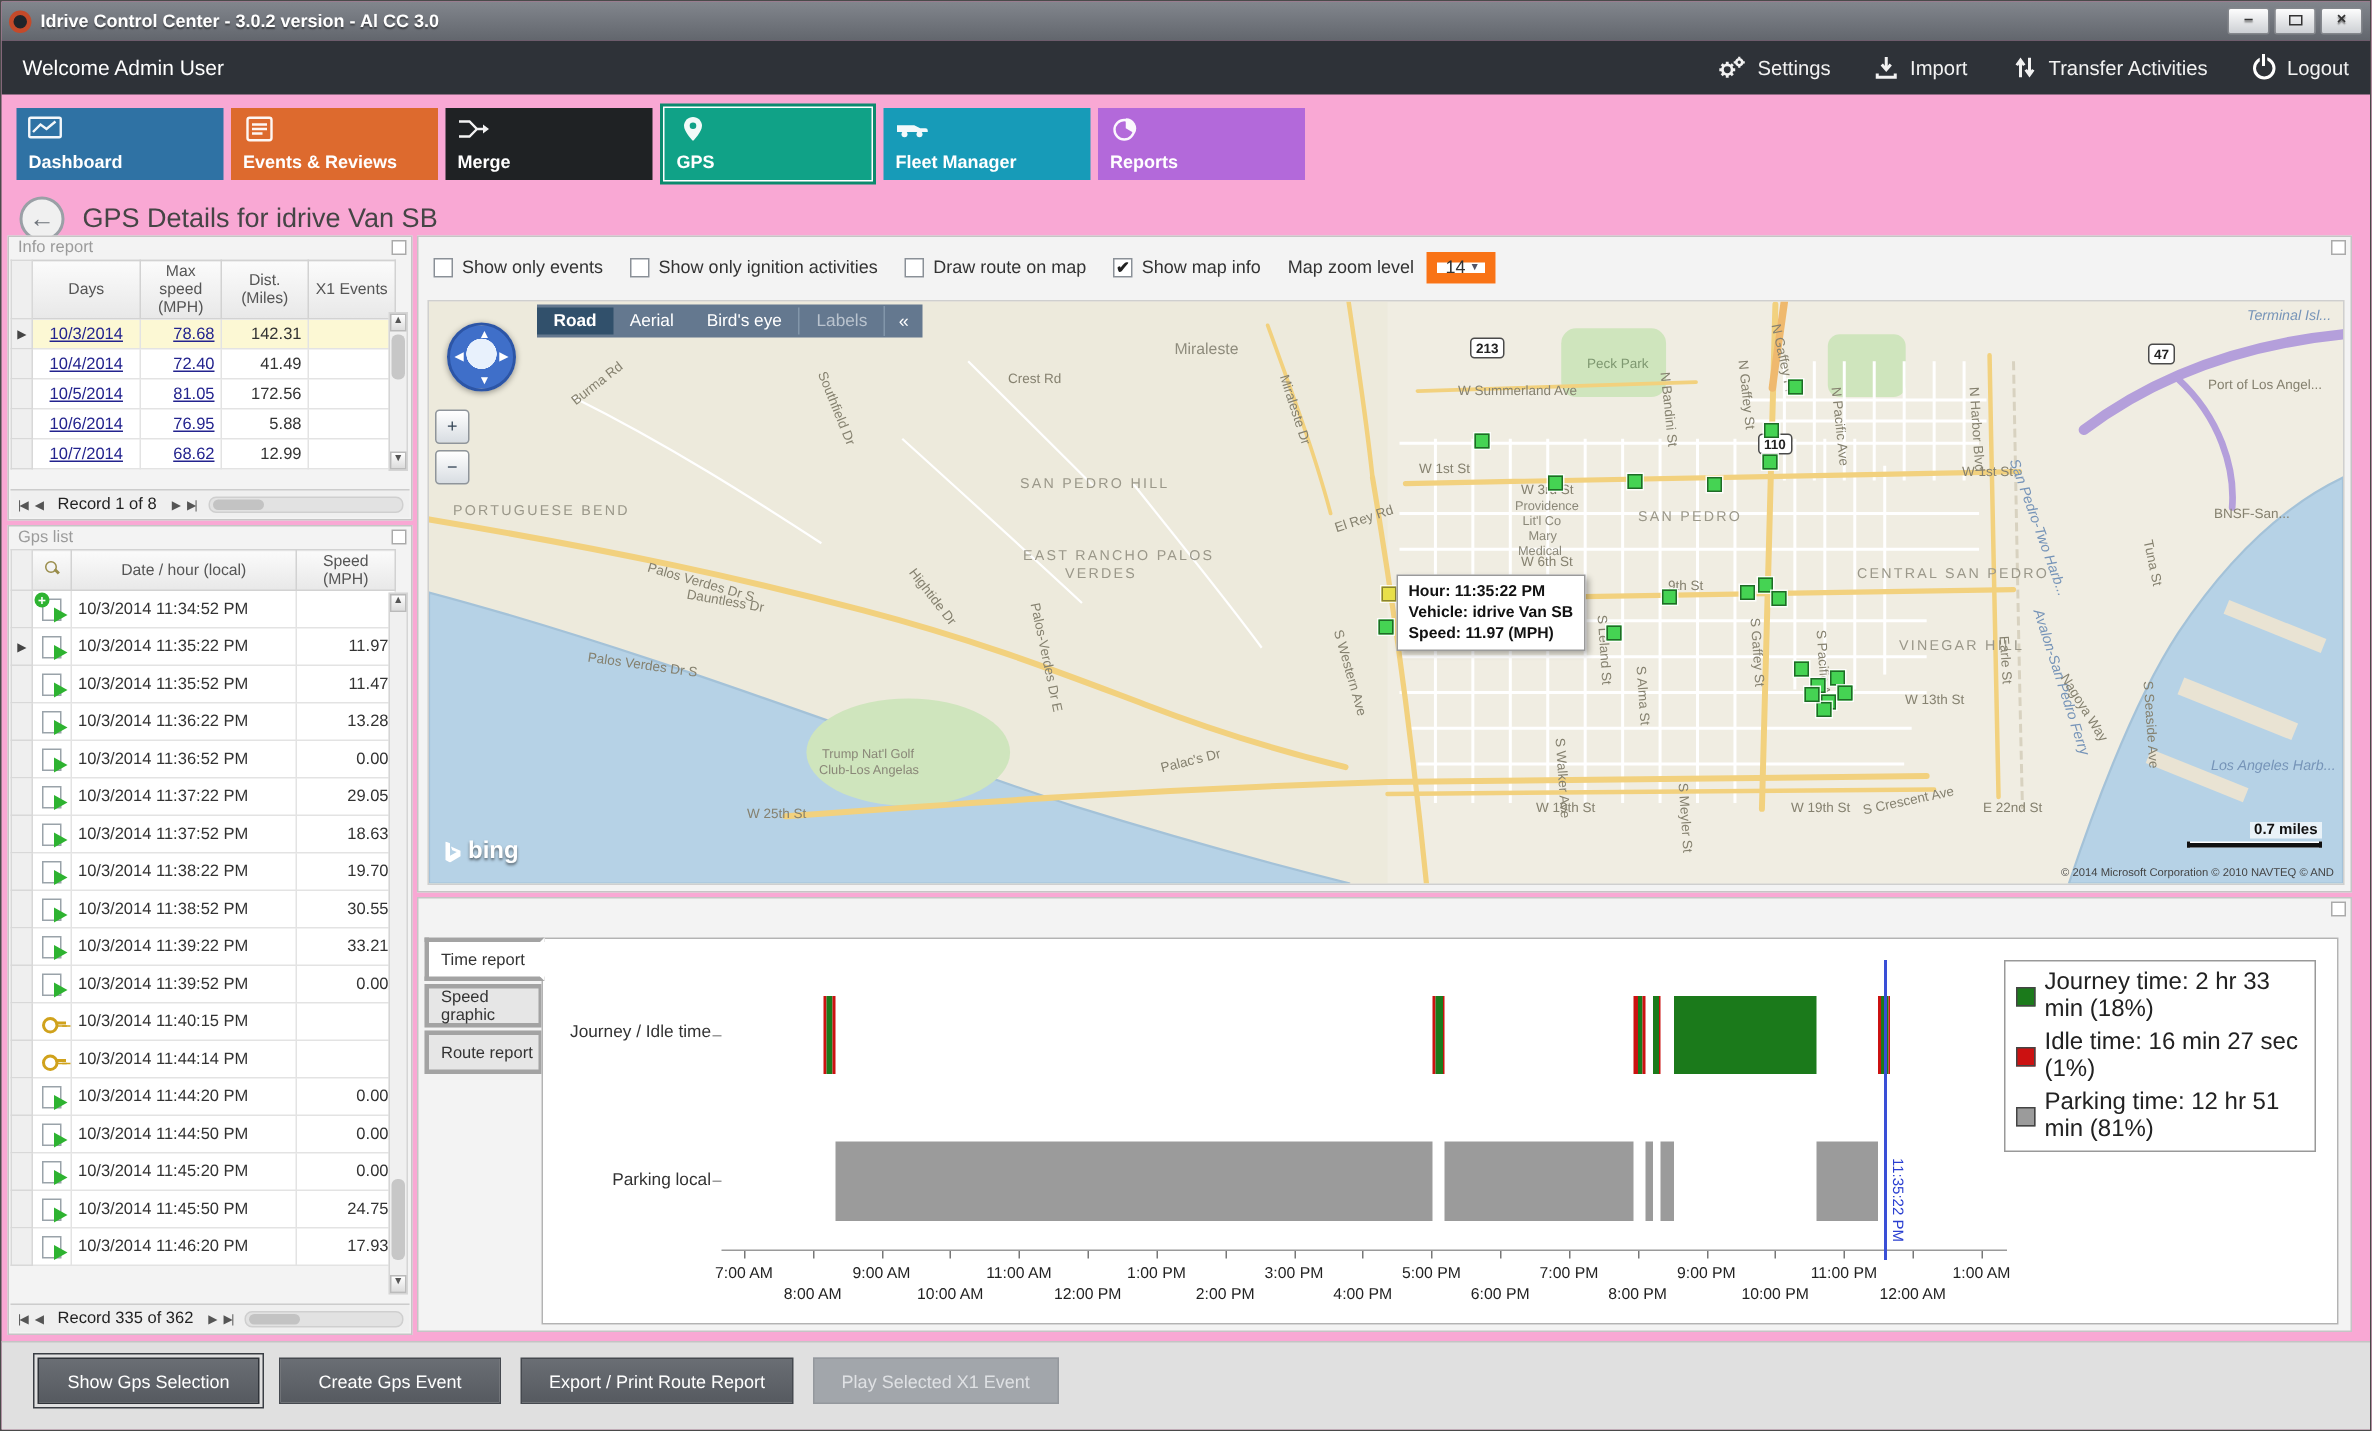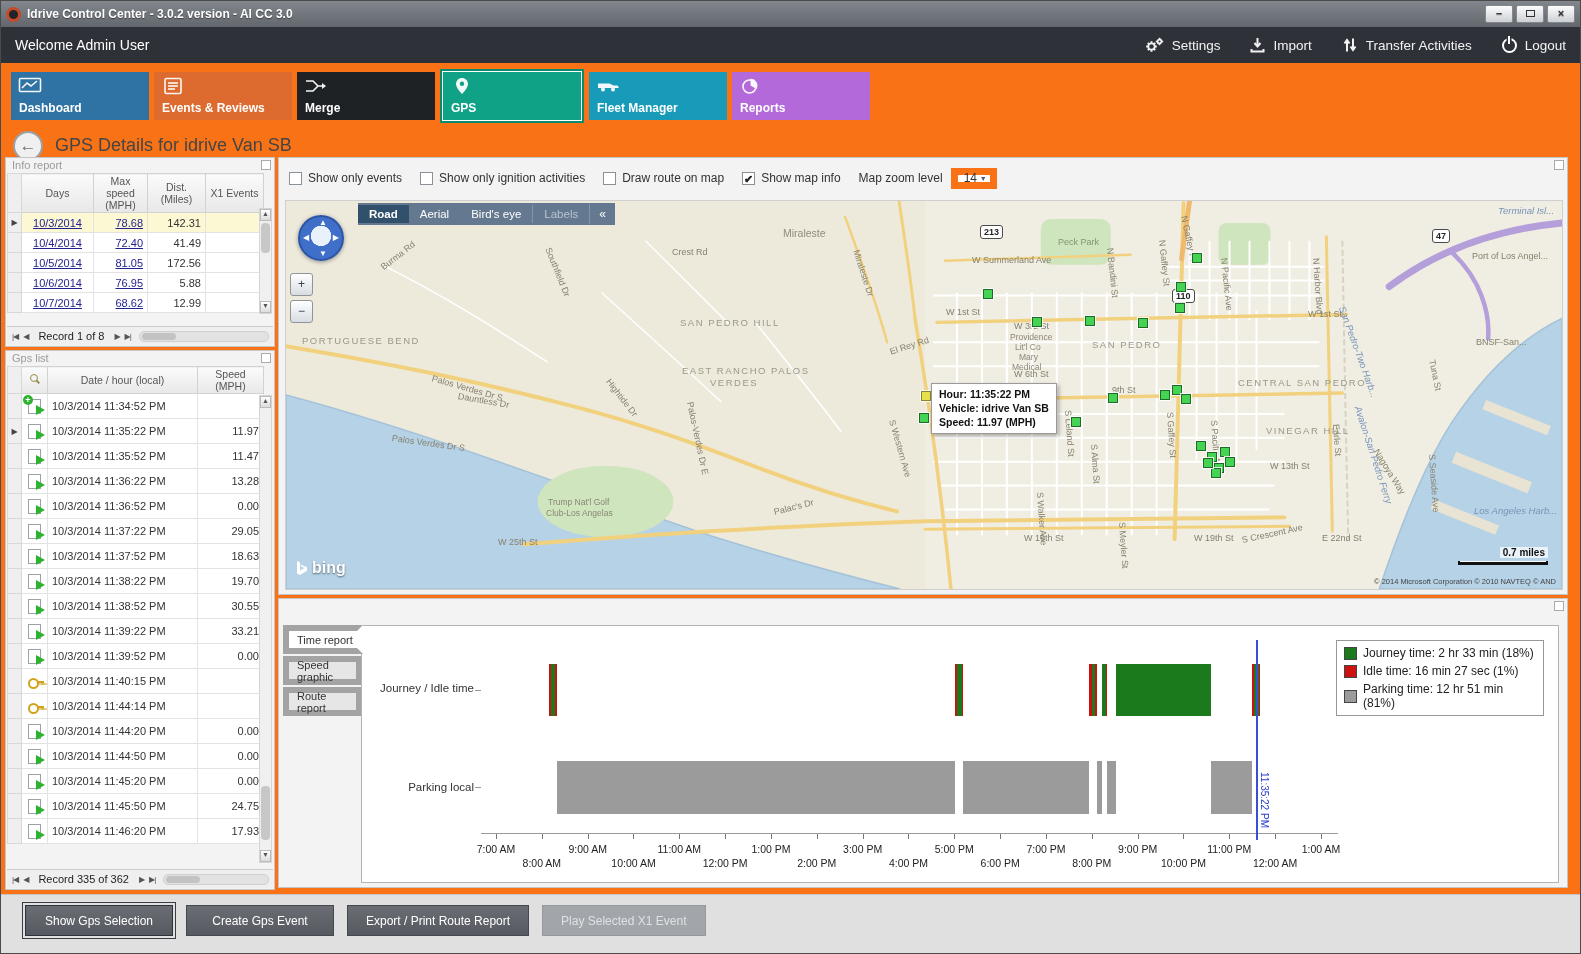--- a/index.html
+++ b/index.html
@@ -1,17 +1,17 @@
 <!DOCTYPE html>
 <html><head>
 <meta charset="utf-8">
 <style>
   * { margin:0; padding:0; box-sizing:border-box; }
   body { font-family:"Liberation Sans",sans-serif; background:#9a9a9a; font-size:12px; }
-  .app { position:relative; width:1581px; height:954px; background:#f97316; overflow:hidden; border:1px solid #4a4a4a; }
+  .app { position:relative; width:1581px; height:954px; background:#f9a8d4; overflow:hidden; border:1px solid #4a4a4a; }
 
   
   .titlebar { height:26px; background:linear-gradient(#82868d,#62666d); display:flex; align-items:center; padding:0 5px; color:#fff; font-weight:bold; font-size:12px; text-shadow:0 1px 1px rgba(0,0,0,.45); }
   .app-ico { width:15px; height:15px; border-radius:50%; border:3px solid #c44a2a; background:#20242a; margin-right:6px; flex:none; }
   .win-btns { margin-left:auto; display:flex; gap:3px; }
   .win-btn { width:28px; height:18px; background:linear-gradient(#fdfdfd,#cdd0d4); border:1px solid #84878c; border-radius:2px; color:#333; font-size:11px; line-height:15px; text-align:center; font-weight:bold; }
   .win-btn .boxglyph { display:inline-block; width:9px; height:7px; border:1.5px solid #333; margin-top:4px; }
 
   
   .menubar { height:36px; background:#2e3238; color:#fff; display:flex; align-items:center; padding:0 14px; }
@@ -109,39 +109,39 @@
   .style-collapse { padding:3px 9px; border-left:1px solid #8296aa; cursor:pointer; font-size:12px; }
   .bing { position:absolute; left:10px; bottom:12px; color:#fff; font-size:16px; font-weight:bold; text-shadow:0 1px 2px rgba(0,0,0,.55); display:flex; align-items:center; gap:4px; }
   .bing svg { display:block; }
   .scale { position:absolute; right:14px; bottom:24px; text-align:right; }
   .scale-label { font-size:10px; font-weight:bold; color:#111; background:rgba(255,255,255,.7); padding:0 3px; }
   .scale-bar { margin-top:2px; width:90px; height:4px; background:#fff; border-bottom:3px solid #111; border-left:2px solid #111; border-right:2px solid #111; }
   .copyright { position:absolute; right:6px; bottom:3px; font-size:7.5px; color:#444; }
 
   
   .vtabs { position:absolute; left:4px; top:26px; width:79px; }
-  .vtab { height:29px; border:6px solid #a3a3a3; background:#e6e6e6; display:flex; align-items:center; padding-left:8px; font-size:11px; color:#333; margin-bottom:2px; cursor:pointer; }
+  .vtab { height:29px; border:3px solid #a3a3a3; background:#e6e6e6; display:flex; align-items:center; padding-left:8px; font-size:11px; color:#333; margin-bottom:2px; cursor:pointer; }
   .vtab.act { background:#fff; width:80px; position:relative; z-index:2; border-right-color:#fff; }
   .chart-box { position:absolute; left:82px; top:26px; width:1198px; height:258px; background:#fff; border:1px solid #b3b3b3; }
   .rowlb { position:absolute; left:8px; width:104px; text-align:right; font-size:11.5px; color:#333; }
   .plot { position:absolute; left:119px; top:18px; width:857px; height:190px; border-bottom:1px solid #9a9a9a; }
   .lane { position:absolute; left:0; width:100%; }
   .lane-journey { top:20px; height:52px; }
   .lane-parking { top:117px; height:53px; }
   .bar { position:absolute; top:0; height:100%; }
   .bar.journey { background:#1b7a1b; }
   .bar.idle { background:#cc1111; }
   .bar.parking { background:#9b9b9b; }
   .rowtick { position:absolute; left:-6px; width:6px; height:1px; background:#999; }
   .tick { position:absolute; top:190px; width:1px; height:5px; background:#777; }
   .ticklb { position:absolute; transform:translateX(-50%); font-size:10.5px; color:#222; white-space:nowrap; }
   .ticklb.row0 { top:199px; } .ticklb.row1 { top:213px; }
   .cursor { position:absolute; top:-4px; height:200px; width:2px; background:#3a4fd6; }
   .cursor-lb { position:absolute; font-size:10px; color:#2a3fd0; transform:rotate(90deg); transform-origin:0 0; white-space:nowrap; }
-  .legend { position:absolute; right:14px; top:14px; width:208px; border:1px solid #999; background:#fff; padding:5px 7px; display:flex; flex-direction:column; gap:4px; font-size:12px; color:#222; }
+  .legend { position:absolute; right:14px; top:14px; width:208px; border:1px solid #999; background:#fff; padding:5px 7px; display:flex; flex-direction:column; gap:4px; font-size:16px; color:#222; }
   .lg-item { display:flex; align-items:center; gap:6px; }
   .lg-sw { width:13px; height:13px; border:1px solid #444; flex:none; }
 
   
   .footerbar { position:absolute; left:0; top:893px; width:100%; height:61px; background:#e0e0e0; border-top:1px solid #c4c4c4; display:flex; align-items:flex-start; padding:10px 0 0 24px; gap:13px; }
   .fbtn { min-width:148px; height:31px; padding:0 18px; background:linear-gradient(#6a6e74,#565a60); color:#fff; font-size:12px; border:1px solid #45494f; cursor:pointer; font-family:"Liberation Sans",sans-serif; }
   .fbtn.focus { outline:1px solid #3a3e44; outline-offset:2px; border:1px solid #2f3339; }
   .fbtn.disabled { background:#a2a6ab; color:#dfe1e4; border-color:#94989d; cursor:default; }
 </style>
 </head>

